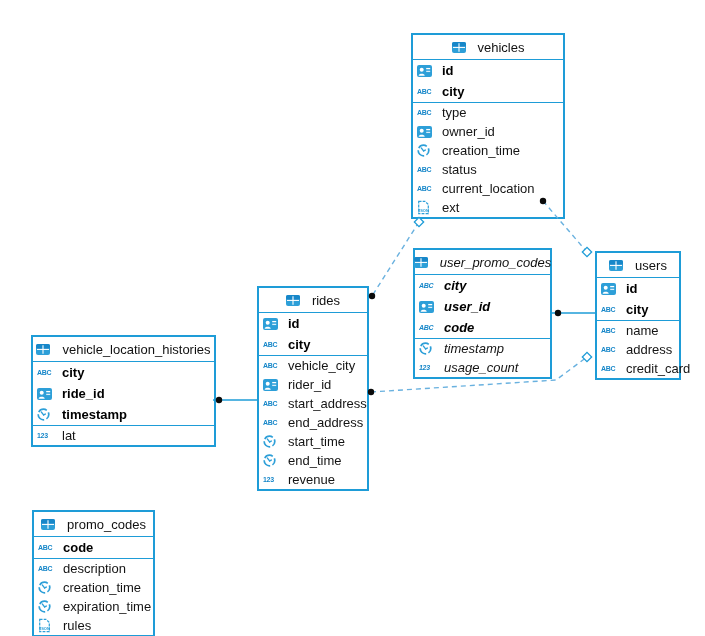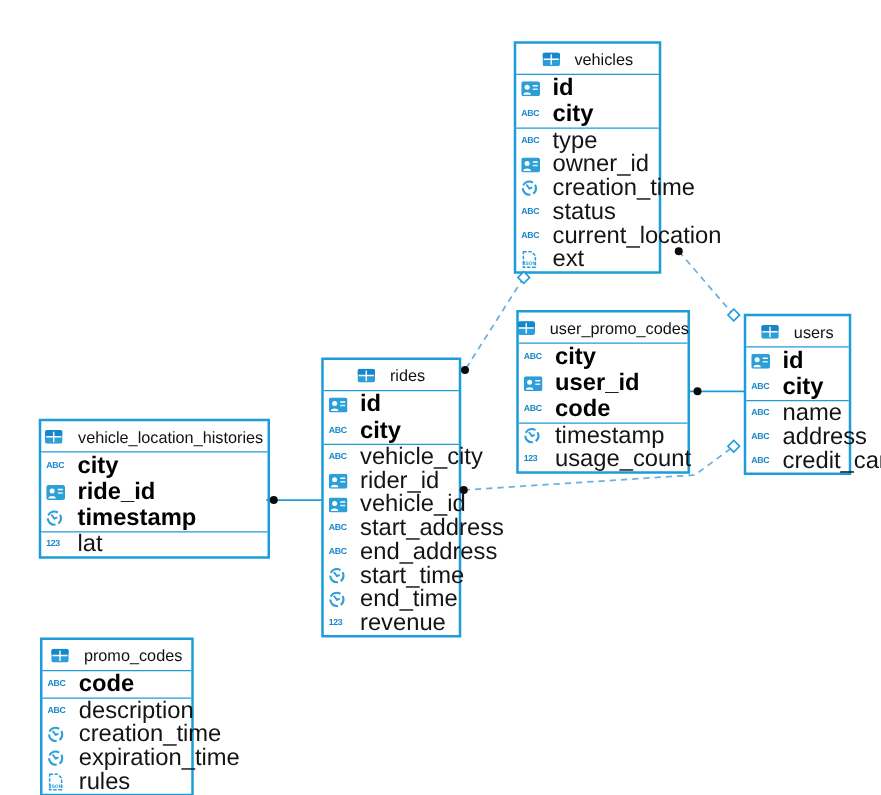--- a/index.html
+++ b/index.html
@@ -18,21 +18,21 @@
     border-bottom:1.5px solid #1e9cd7;
   }
   .erd-title{font-size:13px;color:#111;white-space:nowrap;}
   .erd-section{padding:0;}
   .erd-section.pk{border-bottom:1.5px solid #1e9cd7;}
   .row{
     display:flex;align-items:center;height:19px;padding-left:4px;gap:4px;
     white-space:nowrap;
   }
   .erd-section.pk .row{height:21px;}
-  .col-name{font-size:19px;color:#141414;}
+  .col-name{font-size:13px;color:#141414;}
   .row.pk .col-name{font-weight:bold;color:#000;}
   .col-icon{
     width:21px;display:flex;align-items:center;justify-content:flex-start;
     flex:none;
   }
   .txt-icon{
     font-size:7px;font-weight:bold;color:#1787c9;letter-spacing:-0.3px;
     line-height:10px;
   }
 </style>
@@ -48,21 +48,21 @@
       <polyline points="419,222 372,296" fill="none" class="hit" stroke="#69b1df" stroke-width="1.4" stroke-dasharray="5 4"></polyline>
       <rect x="415.7" y="218.7" width="6.6" height="6.6" transform="rotate(45 419 222)" fill="#ffffff" stroke="#1e9cd7" stroke-width="1.3"></rect>
       <circle cx="372" cy="296" r="3.2" fill="#0b0b0b"></circle>
       <polyline points="543,201 587,252" fill="none" class="hit" stroke="#69b1df" stroke-width="1.4" stroke-dasharray="5 4"></polyline>
       <rect x="583.7" y="248.7" width="6.6" height="6.6" transform="rotate(45 587 252)" fill="#ffffff" stroke="#1e9cd7" stroke-width="1.3"></rect>
       <circle cx="543" cy="201" r="3.2" fill="#0b0b0b"></circle>
       <polyline points="371,392 556,380 587,357" fill="none" class="hit" stroke="#69b1df" stroke-width="1.4" stroke-dasharray="5 4"></polyline>
       <rect x="583.7" y="353.7" width="6.6" height="6.6" transform="rotate(45 587 357)" fill="#ffffff" stroke="#1e9cd7" stroke-width="1.3"></rect>
       <circle cx="371" cy="392" r="3.2" fill="#0b0b0b"></circle>
     </svg>
-<div class="erd-table" style="left: 411px; top: 33px; width: 118px;">
+<div class="erd-table" style="left: 411px; top: 33px; width: 154px;">
       <div class="erd-header">
         <span class="col-icon">
           <svg width="14" height="11" viewBox="0 0 14 11">
             <rect x="0" y="0" width="14" height="11" rx="2" fill="#2d9fd8"></rect>
             <rect x="0" y="0" width="14" height="5" rx="2" fill="#1787c9"></rect>
             <line x1="1" y1="5.4" x2="13" y2="5.4" stroke="#fff" stroke-width="1.1"></line>
             <line x1="7" y1="1.3" x2="7" y2="9.7" stroke="#fff" stroke-width="1.1"></line>
           </svg>
         </span>
         <span class="erd-title">vehicles</span>
@@ -124,21 +124,21 @@
           <span class="col-icon">
             <svg width="13" height="15" viewBox="0 0 13 15">
               <path d="M1.7 1.3 h6.3 l3.3 3.2 V13.7 H1.7 Z" fill="#fff" stroke="#2d9fd8" stroke-width="1.2" stroke-dasharray="2.8 1.2"></path>
               <text x="6.4" y="12" text-anchor="middle" font-size="4" font-weight="bold" font-family="Liberation Sans,sans-serif" fill="#2d9fd8">JSON</text>
             </svg>
           </span>
           <span class="col-name">ext</span>
         </div>
       </div>
     </div>
-    <div class="erd-table" style="left: 413px; top: 248px; width: 139px;">
+    <div class="erd-table" style="left: 413px; top: 248px; width: 139px; font-style: italic;">
       <div class="erd-header">
         <span class="col-icon">
           <svg width="14" height="11" viewBox="0 0 14 11">
             <rect x="0" y="0" width="14" height="11" rx="2" fill="#2d9fd8"></rect>
             <rect x="0" y="0" width="14" height="5" rx="2" fill="#1787c9"></rect>
             <line x1="1" y1="5.4" x2="13" y2="5.4" stroke="#fff" stroke-width="1.1"></line>
             <line x1="7" y1="1.3" x2="7" y2="9.7" stroke="#fff" stroke-width="1.1"></line>
           </svg>
         </span>
         <span class="erd-title">user_promo_codes</span>
@@ -266,32 +266,20 @@
           <span class="col-icon">
             <svg width="15" height="12" viewBox="0 0 15 12">
               <rect x="0" y="0" width="15" height="12" rx="2" fill="#2d9fd8"></rect>
               <circle cx="4.7" cy="4.7" r="2" fill="#fff"></circle>
               <path d="M1.7 10.7 C 1.7 8.1 7.7 8.1 7.7 10.7 Z" fill="#fff"></path>
               <line x1="9.2" y1="3.6" x2="13.2" y2="3.6" stroke="#fff" stroke-width="1.3"></line>
               <line x1="9.2" y1="6.4" x2="13.2" y2="6.4" stroke="#d8eefb" stroke-width="1.3"></line>
             </svg>
           </span>
           <span class="col-name">rider_id</span>
-        </div>
-        <div class="row">
-          <span class="col-icon">
-            <svg width="15" height="12" viewBox="0 0 15 12">
-              <rect x="0" y="0" width="15" height="12" rx="2" fill="#2d9fd8"></rect>
-              <circle cx="4.7" cy="4.7" r="2" fill="#fff"></circle>
-              <path d="M1.7 10.7 C 1.7 8.1 7.7 8.1 7.7 10.7 Z" fill="#fff"></path>
-              <line x1="9.2" y1="3.6" x2="13.2" y2="3.6" stroke="#fff" stroke-width="1.3"></line>
-              <line x1="9.2" y1="6.4" x2="13.2" y2="6.4" stroke="#d8eefb" stroke-width="1.3"></line>
-            </svg>
-          </span>
-          <span class="col-name">vehicle_id</span>
         </div>
         <div class="row">
           <span class="col-icon txt-icon">ABC</span>
           <span class="col-name">start_address</span>
         </div>
         <div class="row">
           <span class="col-icon txt-icon">ABC</span>
           <span class="col-name">end_address</span>
         </div>
         <div class="row">

